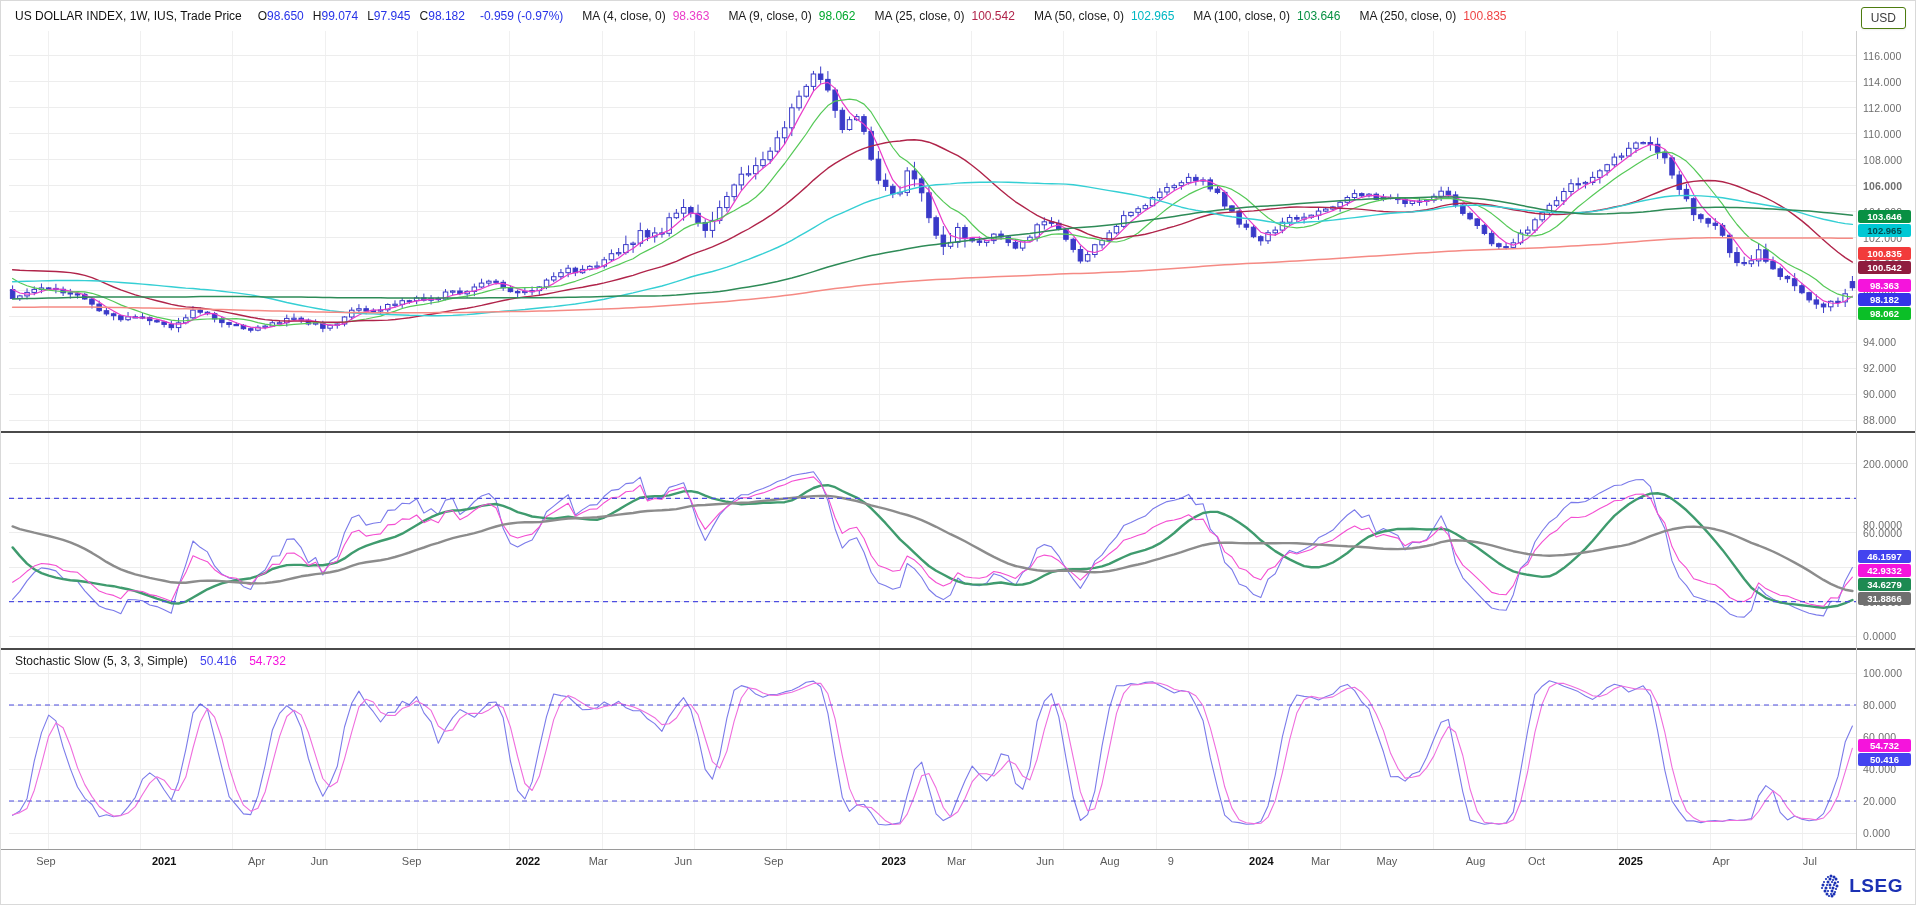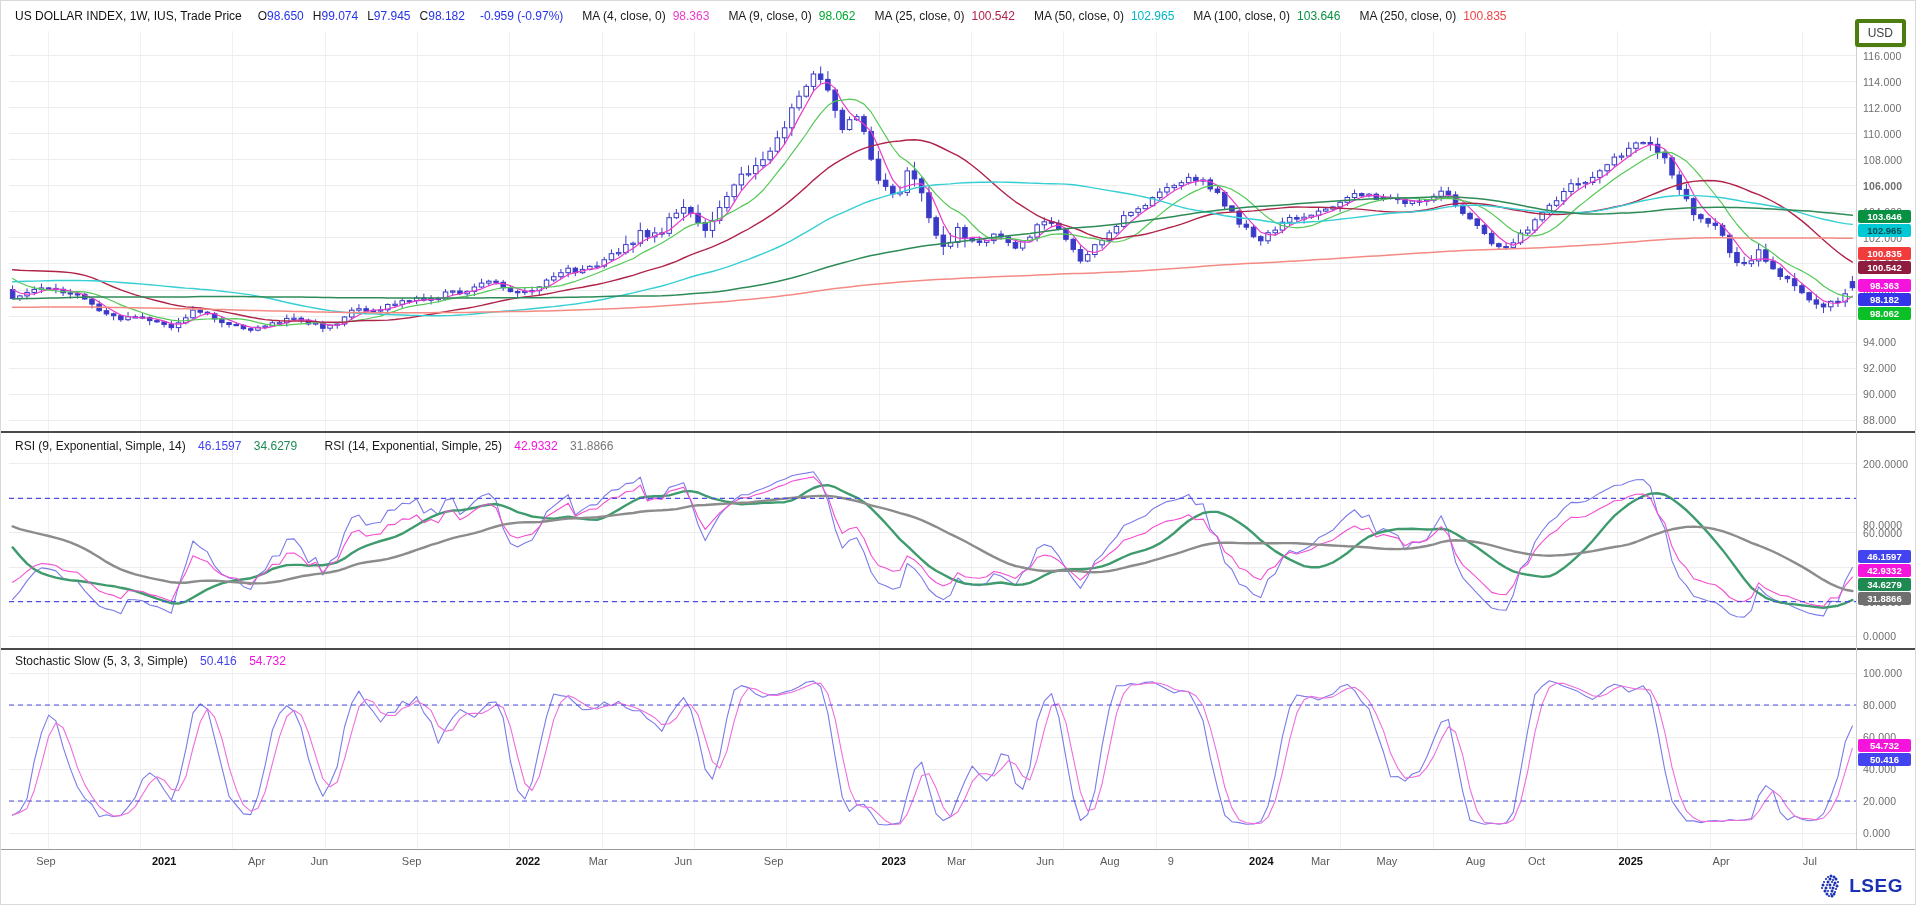--- a/index.html
+++ b/index.html
@@ -6,21 +6,21 @@
   html,body{background:#ffffff;font-family:"Liberation Sans",sans-serif}
   .app{position:relative;width:1916px;height:905px;background:#fff;border:1px solid #d9d9d9;overflow:hidden}
   #chart-svg{position:absolute;top:0;left:0;z-index:1}
   .main-header{position:absolute;top:0;left:0;height:30px;display:flex;align-items:center;padding-left:14px;font-size:12px;color:#1a1a1a;white-space:nowrap;z-index:5;background:#fff;right:64px}
   .main-header .title{margin-right:16px;color:#111}
   .ohlc-pair{margin-right:9px}
   .ohlc-pair .lbl{color:#1a1a1a}
   .change{margin-left:6px}
   .ma-item{margin-left:19px;color:#1a1a1a}
   .ma-item .v{margin-left:7px}
-  .usd-btn{position:absolute;top:18px;right:9px;z-index:7;background:#fff;border:4px solid #4d7c0f;border-radius:3px;color:#3d3d3d;font-size:12px;padding:3px 9px;font-family:"Liberation Sans",sans-serif;box-shadow:0 1px 2px rgba(0,0,0,.07);cursor:pointer}
+  .usd-btn{position:absolute;top:6px;right:9px;z-index:7;background:#fff;border:1px solid #4d7c0f;border-radius:3px;color:#3d3d3d;font-size:12px;padding:3px 9px;font-family:"Liberation Sans",sans-serif;box-shadow:0 1px 2px rgba(0,0,0,.07);cursor:pointer}
   .panel-header{position:absolute;left:14px;font-size:12px;color:#1a1a1a;z-index:5;white-space:nowrap}
   .panel-header .v{margin-left:9px}
   .panel-header .lbl2{margin-left:24px}
   .axis-label{position:absolute;left:1862px;font-size:10.5px;color:#6e6e6e;z-index:4;letter-spacing:.2px}
   .badge{position:absolute;left:1857px;width:53px;height:13px;border-radius:2px;color:#fff;font-size:9.5px;font-weight:700;text-align:center;line-height:13px;z-index:6}
   .time-label{position:absolute;top:854px;font-size:11px;color:#5a5a5a;transform:translateX(-50%);z-index:4}
   .time-label.bold{color:#101010;font-weight:700}
   .logo{position:absolute;right:12px;bottom:5px;display:flex;align-items:center;gap:5px;z-index:5}
   .logo .logo-text{color:#1b31b4;font-weight:700;font-size:19px;letter-spacing:.5px}
 </style>
@@ -624,28 +624,20 @@
     </svg>
 
   <header class="main-header">
     <span class="title">US DOLLAR INDEX, 1W, IUS, Trade Price</span>
     <span id="ohlc-group"><span class="ohlc-pair"><span class="lbl">O</span><span style="color: rgb(39, 51, 232);">98.650</span></span><span class="ohlc-pair"><span class="lbl">H</span><span style="color: rgb(39, 51, 232);">99.074</span></span><span class="ohlc-pair"><span class="lbl">L</span><span style="color: rgb(39, 51, 232);">97.945</span></span><span class="ohlc-pair"><span class="lbl">C</span><span style="color: rgb(39, 51, 232);">98.182</span></span><span class="change" style="color: rgb(39, 51, 232);">-0.959 (-0.97%)</span></span>
     <span id="ma-legend"><span class="ma-item"><span>MA (4, close, 0)</span><span class="v" style="color: rgb(234, 59, 201);">98.363</span></span><span class="ma-item"><span>MA (9, close, 0)</span><span class="v" style="color: rgb(0, 168, 45);">98.062</span></span><span class="ma-item"><span>MA (25, close, 0)</span><span class="v" style="color: rgb(176, 36, 74);">100.542</span></span><span class="ma-item"><span>MA (50, close, 0)</span><span class="v" style="color: rgb(0, 183, 195);">102.965</span></span><span class="ma-item"><span>MA (100, close, 0)</span><span class="v" style="color: rgb(8, 144, 67);">103.646</span></span><span class="ma-item"><span>MA (250, close, 0)</span><span class="v" style="color: rgb(239, 68, 68);">100.835</span></span></span>
   </header>
 
   <button class="usd-btn">USD</button>
 
-  <div class="panel-header" style="top:438px">
-    <span>RSI (9, Exponential, Simple, 14)</span>
-    <span class="v" style="color: rgb(67, 67, 239);">46.1597</span>
-    <span class="v" style="color: rgb(29, 138, 82);">34.6279</span>
-    <span class="lbl2">RSI (14, Exponential, Simple, 25)</span>
-    <span class="v" style="color: rgb(245, 20, 220);">42.9332</span>
-    <span class="v" style="color: rgb(119, 119, 119);">31.8866</span>
-  </div>
 
   <div class="panel-header" style="top:653px">
     <span>Stochastic Slow (5, 3, 3, Simple)</span>
     <span class="v" style="color: rgb(67, 67, 239);">50.416</span>
     <span class="v" style="color: rgb(245, 20, 220);">54.732</span>
   </div>
 
   <div id="axis-labels">
       <div class="axis-label" style="top: 48.9728px;">116.000</div>
       <div class="axis-label" style="top: 74.9761px; text-align: center;">114.000</div>

